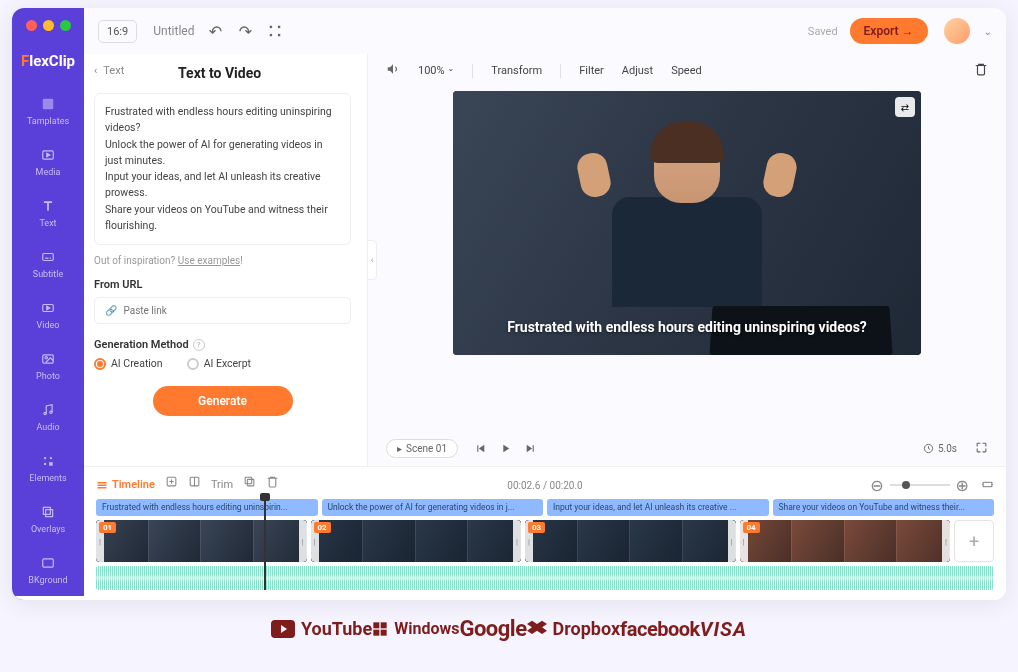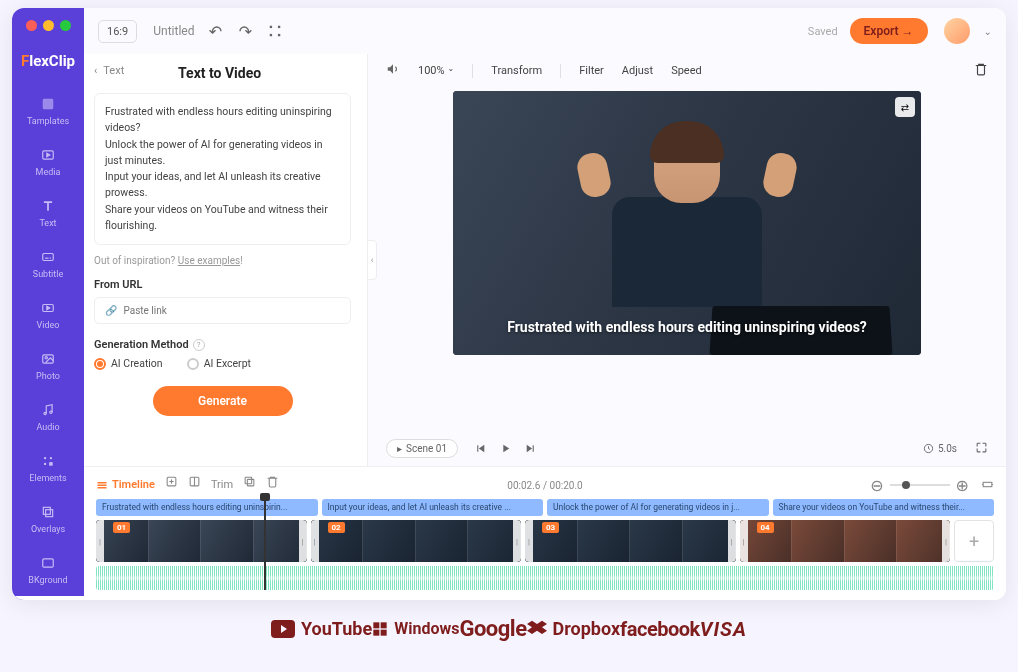--- a/index.html
+++ b/index.html
@@ -77,21 +77,21 @@
 .tl-icon{cursor:pointer;color:#888}
 .tl-time{position:absolute;left:50%;transform:translateX(-50%);font-size:10px;color:#888}
 .tl-head-wrap{position:relative;display:flex;align-items:center}
 .tl-zoom{margin-left:auto;display:flex;align-items:center;gap:6px}
 .zline{width:60px;height:2px;background:#ddd;position:relative}
 .zdot{position:absolute;left:12px;top:-3px;width:8px;height:8px;background:#555;border-radius:50%}
 .text-clips{display:flex;gap:4px;margin-bottom:4px}
 .text-clip{flex:1;background:#8fbaff;border-radius:3px;padding:3px 6px;font-size:8.5px;color:#2a4870;white-space:nowrap;overflow:hidden;text-overflow:ellipsis;height:17px}
 .video-clips{display:flex;gap:4px;margin-bottom:4px;align-items:stretch}
 .vclip{flex:1;height:42px;border-radius:4px;position:relative;overflow:hidden;display:flex;background:#2a3442}
-.vclip .num{position:absolute;top:2px;left:17px;background:#ff7a2f;color:#fff;font-size:8px;font-weight:700;padding:1px 4px;border-radius:2px;z-index:2}
+.vclip .num{position:absolute;top:2px;left:3px;background:#ff7a2f;color:#fff;font-size:8px;font-weight:700;padding:1px 4px;border-radius:2px;z-index:2}
 .thumb{flex:1;background:linear-gradient(120deg,#3a4556,#1f2936);border-right:1px solid rgba(255,255,255,0.1)}
 .thumb:last-child{border-right:none}
 .vclip.c4 .thumb{background:linear-gradient(120deg,#7a4a3a,#4a2f28)}
 .vclip.c2 .thumb,.vclip.c3 .thumb{background:linear-gradient(120deg,#2a3848,#1a2432)}
 .handle{position:absolute;top:0;bottom:0;width:8px;background:rgba(255,255,255,0.85);display:flex;align-items:center;justify-content:center;font-size:8px;color:#888}
 .handle.l{left:0;border-radius:4px 0 0 4px}
 .handle.r{right:0;border-radius:0 4px 4px 0}
 .add-clip{width:40px;height:42px;border:1px solid #e3e3e3;border-radius:4px;display:flex;align-items:center;justify-content:center;font-size:18px;color:#aaa;cursor:pointer}
 .wave-row{height:24px;background:repeating-linear-gradient(90deg,#4dd9a8 0,#4dd9a8 1px,transparent 1px,transparent 2px);border-radius:3px;opacity:0.7;position:relative}
 .wave-row::before{content:"";position:absolute;inset:0;background:linear-gradient(180deg,transparent 0%,transparent 35%,rgba(255,255,255,0.5) 50%,transparent 65%)}
@@ -356,22 +356,22 @@
             <span class="tl-icon" style="margin-left:6px"><svg width="13" height="13" viewBox="0 0 24 24" fill="none" stroke="currentColor" stroke-width="2">
                   <rect x="4" y="8" width="16" height="8"></rect>
                   <path d="M2 12h2M20 12h2"></path>
                 </svg></span>
           </div>
         </div>
         <div class="tl-body">
           <div class="playhead"></div>
           <div class="text-clips">
             <div class="text-clip">Frustrated with endless hours editing uninspirin...</div>
+            <div class="text-clip">Unlock the power of AI for generating videos in j...</div>
             <div class="text-clip">Input your ideas, and let AI unleash its creative ...</div>
-            <div class="text-clip">Unlock the power of AI for generating videos in j...</div>
             <div class="text-clip">Share your videos on YouTube and witness their...</div>
           </div>
           <div class="video-clips">
             <div class="vclip">
                 <div class="num">01</div>
                 <div class="handle l">|</div>
                 <div class="thumb"></div>
                 <div class="thumb"></div>
                 <div class="thumb"></div>
                 <div class="thumb"></div>

